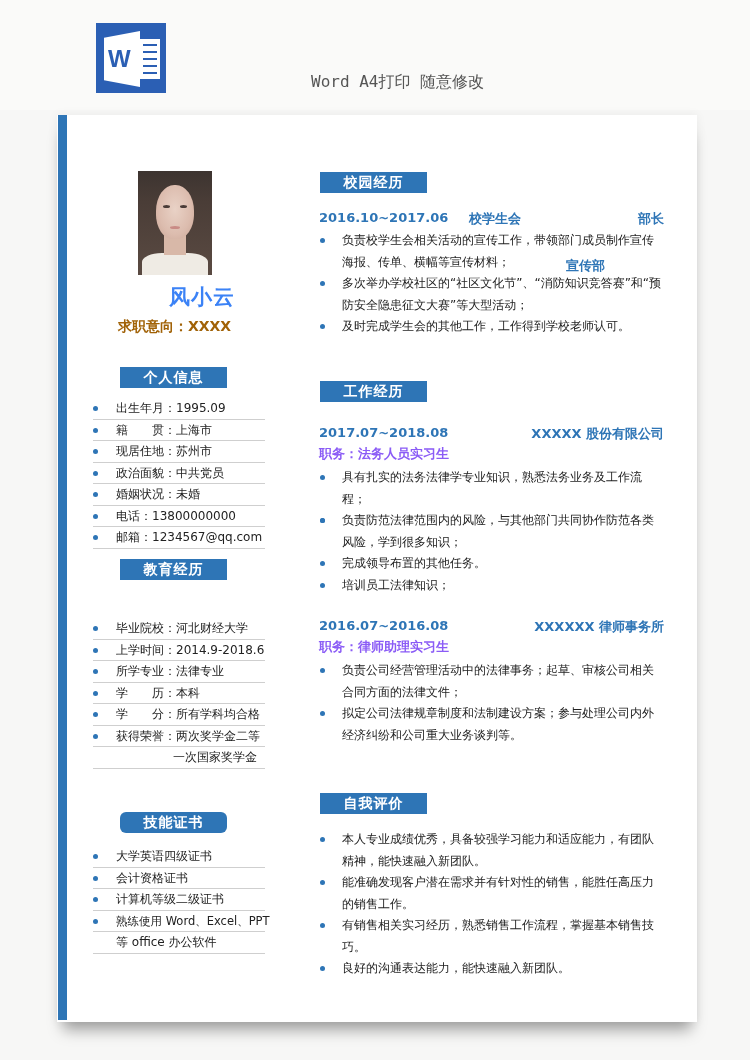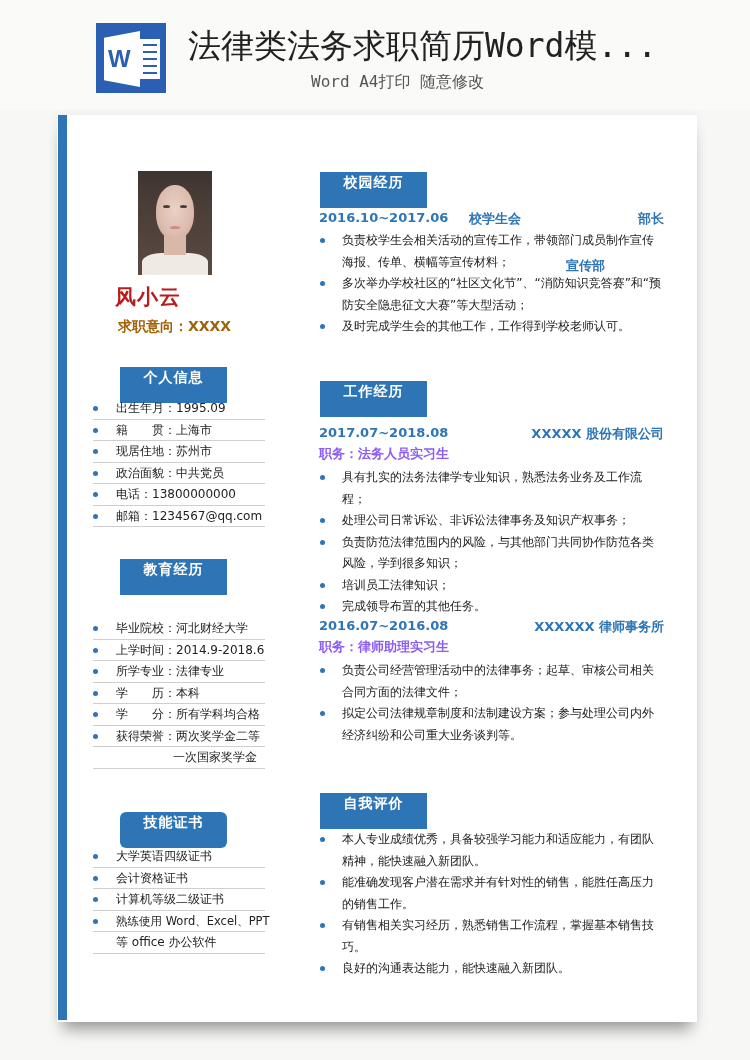--- a/index.html
+++ b/index.html
@@ -49,30 +49,30 @@
   }
   .photo .neck { position: absolute; left: 26px; top: 62px; width: 22px; height: 22px; background: #d8b8a8; }
   .photo .shirt {
     position: absolute; left: 4px; top: 82px; width: 66px; height: 30px; background: #efebe4;
     border-radius: 30% 30% 0 0;
   }
   .photo .eye { position: absolute; top: 34px; width: 7px; height: 3px; background: #4a3c38; border-radius: 50%; }
   .photo .lips { position: absolute; left: 32px; top: 55px; width: 10px; height: 3px; background: #c98b85; border-radius: 50%; }
 
   .name {
-    position: absolute; left: 58px; top: 168px; width: 120px; text-align: left;
-    font-size: 21px; font-weight: bold; color: #b91c1c; letter-spacing: 1px;
+    position: absolute; left: 58px; top: 168px; width: 120px; text-align: right;
+    font-size: 21px; font-weight: bold; color: #3b82f6; letter-spacing: 1px;
   }
   .intent {
     position: absolute; left: 40px; top: 203px; width: 155px; text-align: center;
     font-size: 14px; font-weight: bold; color: #a16207; white-space: nowrap;
   }
 
   .sec-box {
-    position: absolute; height: 36px; width: 107px; background: #2e75b6; color: #fff;
+    position: absolute; height: 21px; width: 107px; background: #2e75b6; color: #fff;
     font-size: 14px; font-weight: bold; text-align: center; line-height: 21px; letter-spacing: 1px;
   }
 
   .left-list { position: absolute; left: 36px; width: 172px; }
   .left-list .row {
     position: relative; height: 21.5px; line-height: 20px; font-size: 12px; color: #222;
     border-bottom: 1.5px solid #cfcfcf; padding-left: 23px; white-space: nowrap;
   }
   .left-list .row .dot {
     position: absolute; left: 0; top: 8px; width: 5px; height: 5px; border-radius: 50%; background: #2e75b6;
@@ -102,21 +102,20 @@
     <span class="w">W</span>
     <div class="lines">
         <i></i>
         <i></i>
         <i></i>
         <i></i>
         <i></i>
         <i></i>
       </div>
   </div>
-  <div class="title">法律类法务求职简历Word模...</div>
   <div class="subtitle">Word A4打印 随意修改</div>
 </div>
 
 <div class="page">
   <div class="side-bar"></div>
 
   <div class="photo">
     <div class="shirt"></div>
     <div class="neck"></div>
     <div class="face"></div>
@@ -126,20 +125,21 @@
   </div>
   <div class="name">风小云</div>
   <div class="intent">求职意向：XXXX</div>
 
   <div class="sec-box" style="left:63px; top:252px;">个人信息</div>
   <div class="left-list" style="top:283px;">
     <div class="row"><span class="dot"></span><span>出生年月：1995.09</span></div>
     <div class="row"><span class="dot"></span><span>籍　　贯：上海市</span></div>
     <div class="row"><span class="dot"></span><span>现居住地：苏州市</span></div>
     <div class="row"><span class="dot"></span><span>政治面貌：中共党员</span></div>
+    <div class="row"><span class="dot"></span><span>婚姻状况：未婚</span></div>
     <div class="row"><span class="dot"></span><span>电话：13800000000</span></div>
     <div class="row"><span class="dot"></span><span>邮箱：1234567@qq.com</span></div>
   </div>
 
   <div class="sec-box" style="left:63px; top:444px;">教育经历</div>
   <div class="left-list" style="top:503px;">
     <div class="row"><span class="dot"></span><span>毕业院校：河北财经大学</span></div>
     <div class="row"><span class="dot"></span><span>上学时间：2014.9-2018.6</span></div>
     <div class="row"><span class="dot"></span><span>所学专业：法律专业</span></div>
     <div class="row"><span class="dot"></span><span>学　　历：本科</span></div>
@@ -171,24 +171,24 @@
   </div>
 
   <div class="sec-box" style="left:263px; top:266px;">工作经历</div>
   <div class="rc" style="top:310px;">
     <div class="job-head">
       <span class="date">2017.07~2018.08</span>
       <span class="org">XXXXX 股份有限公司</span>
     </div>
     <div class="role">职务：法务人员实习生</div>
     <div class="bul"><span class="dot"></span><span>具有扎实的法务法律学专业知识，熟悉法务业务及工作流程；</span></div>
-    <div class="bul"><span class="dot"></span><span>处理公司日常诉讼、非诉讼法律事务及知识产权事务；</span></div>
+    <div class="bul"><span class="dot"></span></div>
     <div class="bul"><span class="dot"></span><span>负责防范法律范围内的风险，与其他部门共同协作防范各类风险，学到很多知识；</span></div>
+    <div class="bul"><span class="dot"></span><span>完成领导布置的其他任务。</span></div>
     <div class="bul"><span class="dot"></span><span>培训员工法律知识；</span></div>
-    <div class="bul"><span class="dot"></span><span>完成领导布置的其他任务。</span></div>
   </div>
 
   <div class="rc" style="top:503px;">
     <div class="job-head">
       <span class="date">2016.07~2016.08</span>
       <span class="org">XXXXXX 律师事务所</span>
     </div>
     <div class="role">职务：律师助理实习生</div>
     <div class="bul"><span class="dot"></span><span>负责公司经营管理活动中的法律事务；起草、审核公司相关合同方面的法律文件；</span></div>
     <div class="bul"><span class="dot"></span><span>拟定公司法律规章制度和法制建设方案；参与处理公司内外经济纠纷和公司重大业务谈判等。</span></div>

